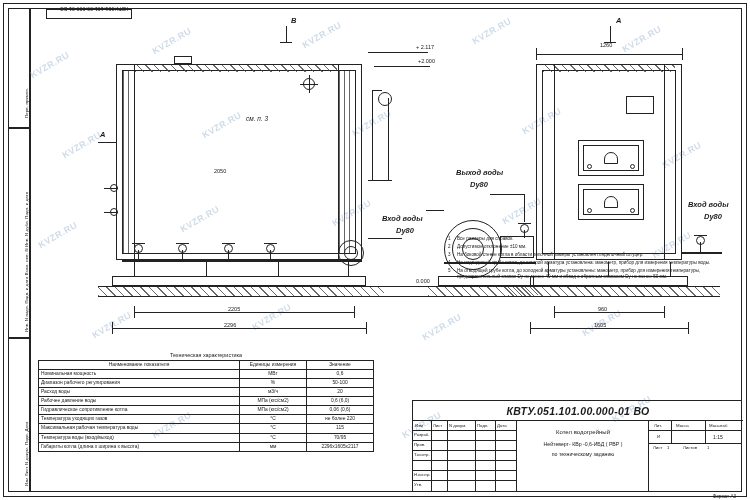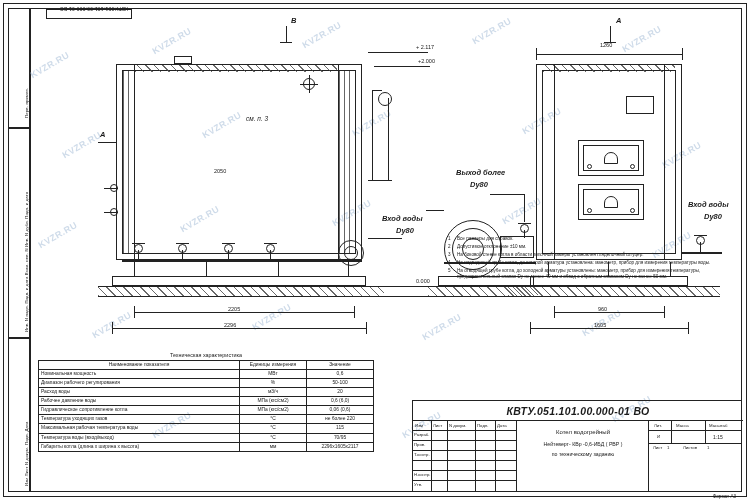--- a/index.html
+++ b/index.html
@@ -173,21 +173,21 @@
     <div class="dim" style="left:176px;top:156px;">2050</div>
     <div class="dim" style="left:190px;top:294px;">2205</div>
     <div class="ln h" style="left:96px;top:300px;width:220px;"></div>
     <div class="ln v" style="left:96px;top:294px;height:12px;"></div>
     <div class="ln v" style="left:316px;top:294px;height:12px;"></div>
     <div class="dim" style="left:186px;top:310px;">2296</div>
     <div class="ln h" style="left:74px;top:316px;width:254px;"></div>
     <div class="ln v" style="left:74px;top:310px;height:12px;"></div>
     <div class="ln v" style="left:328px;top:310px;height:12px;"></div>
 
-    <div class="lbl-b" style="left:418px;top:156px;">Выход более</div>
+    <div class="lbl-b" style="left:418px;top:156px;">Выход воды</div>
     <div class="lbl-b" style="left:432px;top:168px;">Dу80</div>
     <div class="ln h" style="left:452px;top:182px;width:34px;"></div>
     <div class="ln v" style="left:486px;top:182px;height:28px;"></div>
 
     <div class="lbl-b" style="left:344px;top:202px;">Вход воды</div>
     <div class="lbl-b" style="left:358px;top:214px;">Dу80</div>
     <div class="ln h" style="left:330px;top:226px;width:34px;"></div>
 
     <div class="lbl-b" style="left:578px;top:4px;">А</div>
     <div class="ln v" style="left:572px;top:14px;height:16px;"></div>

